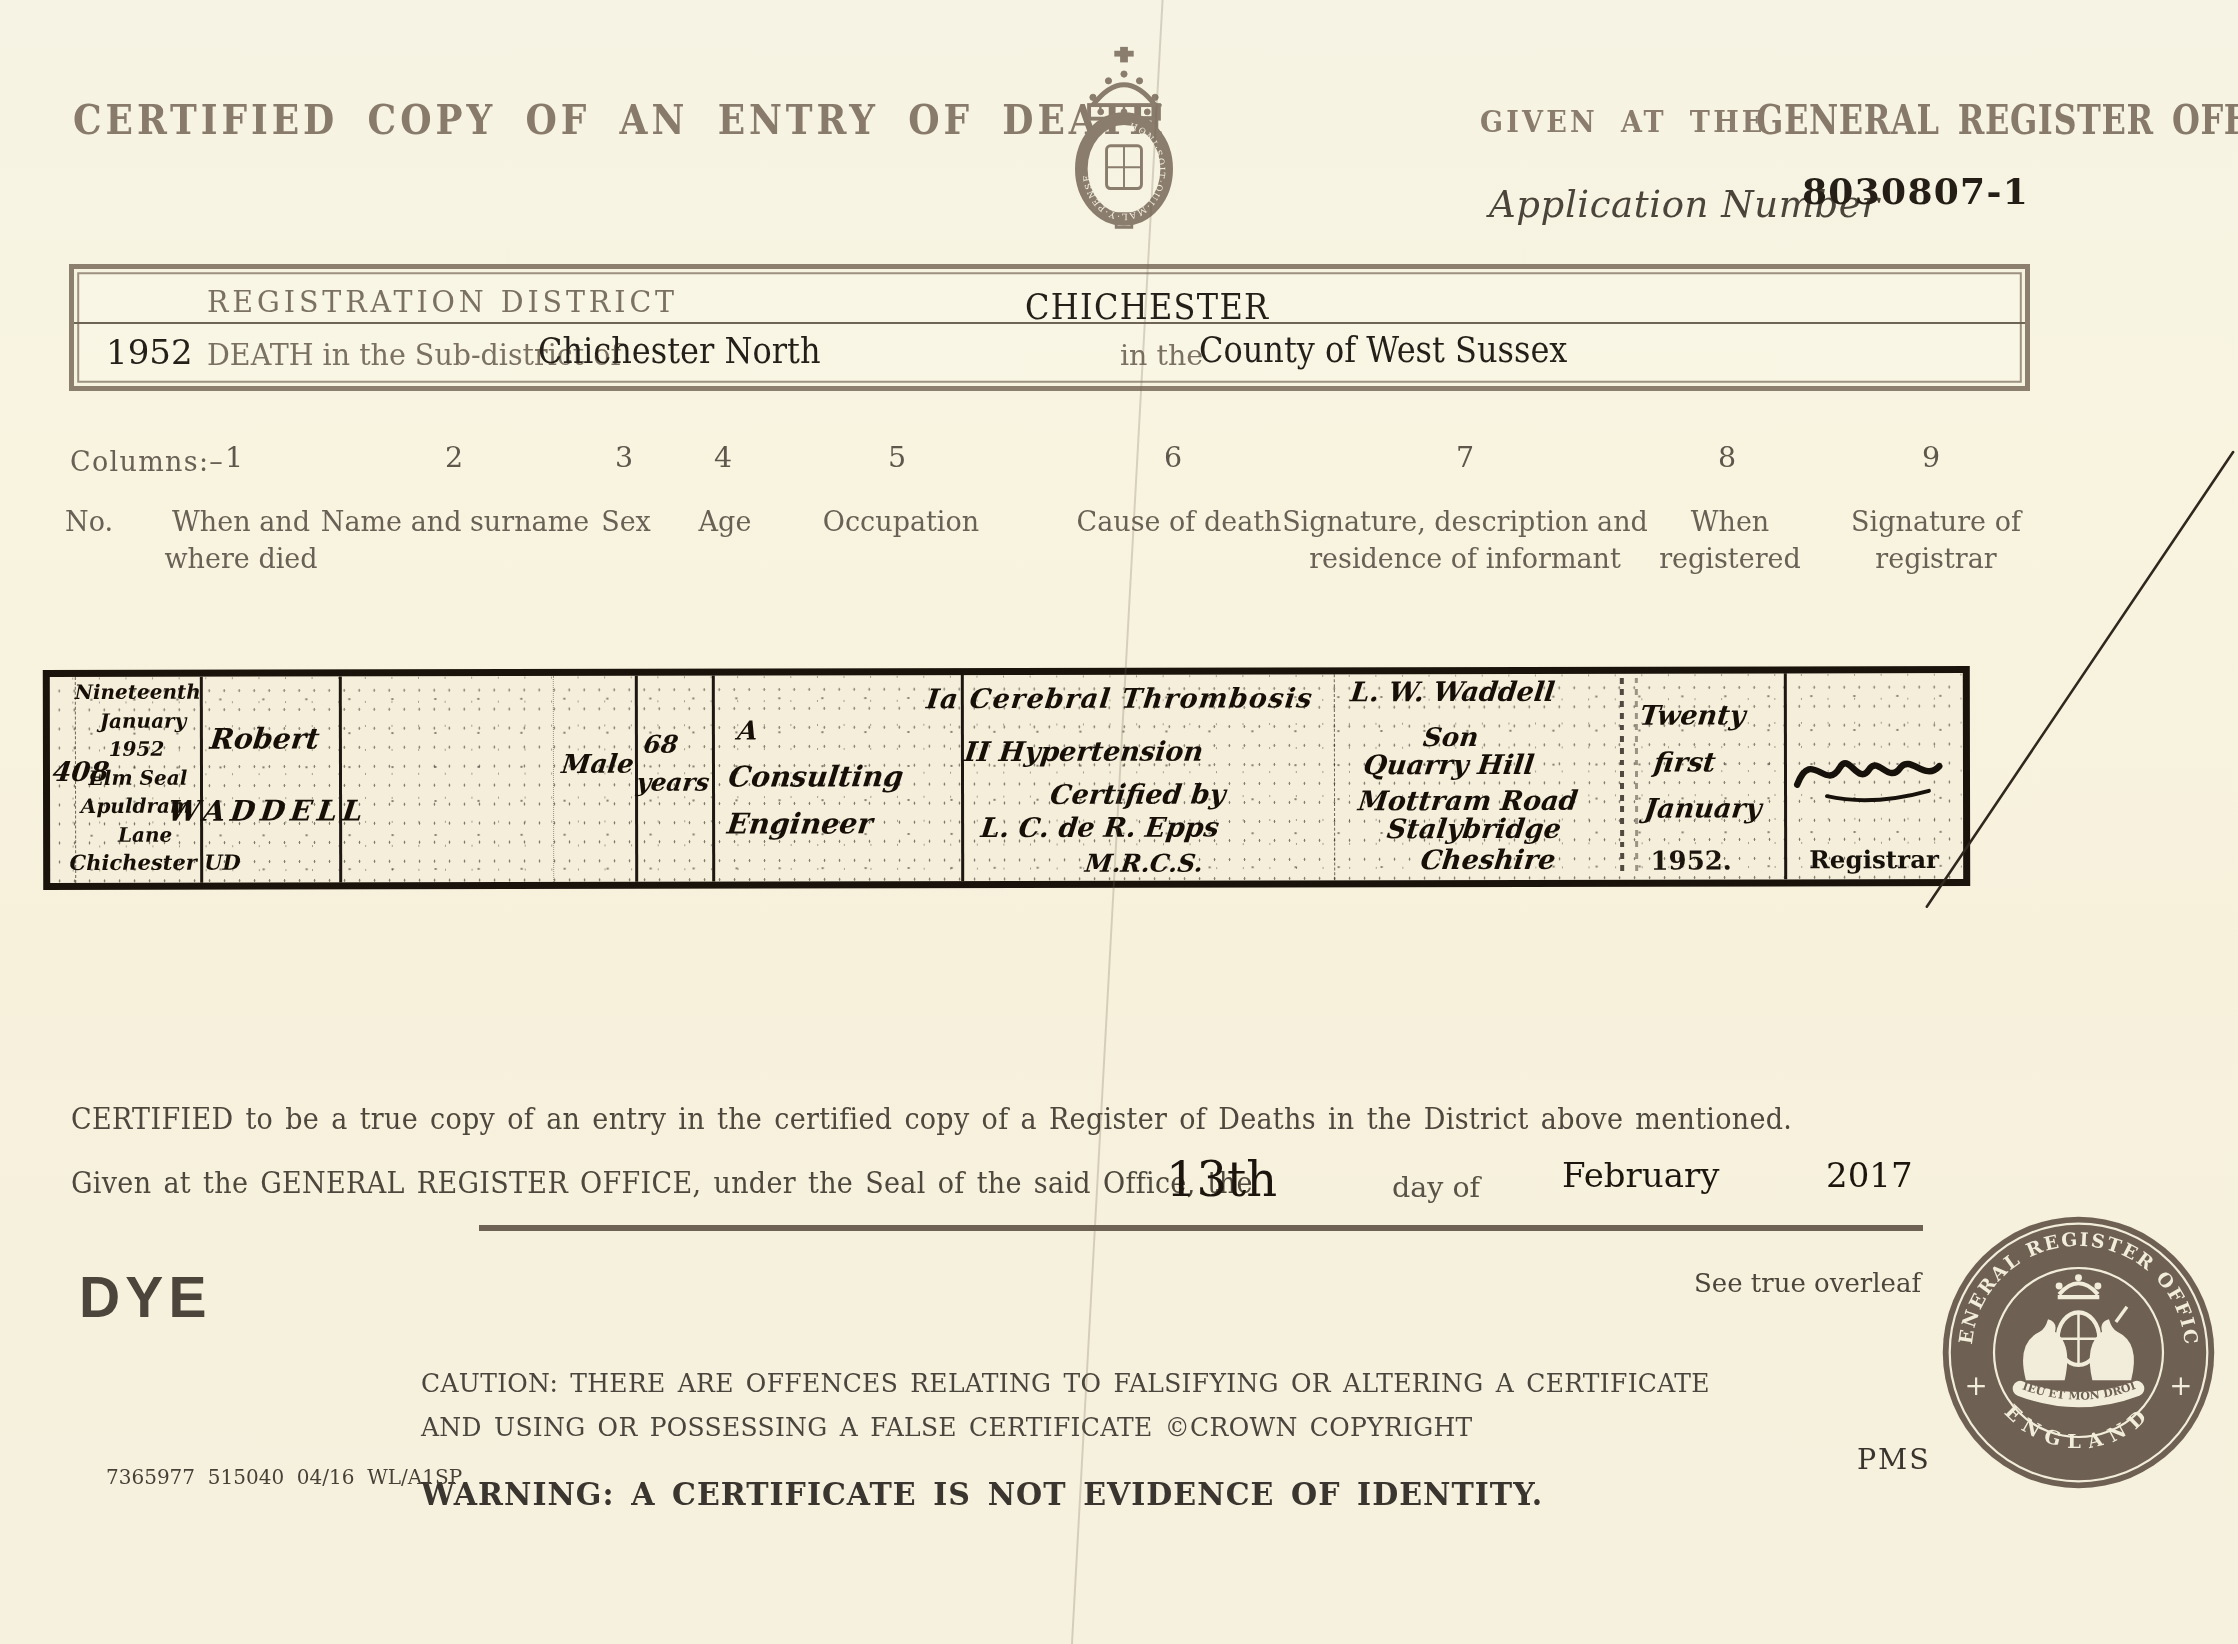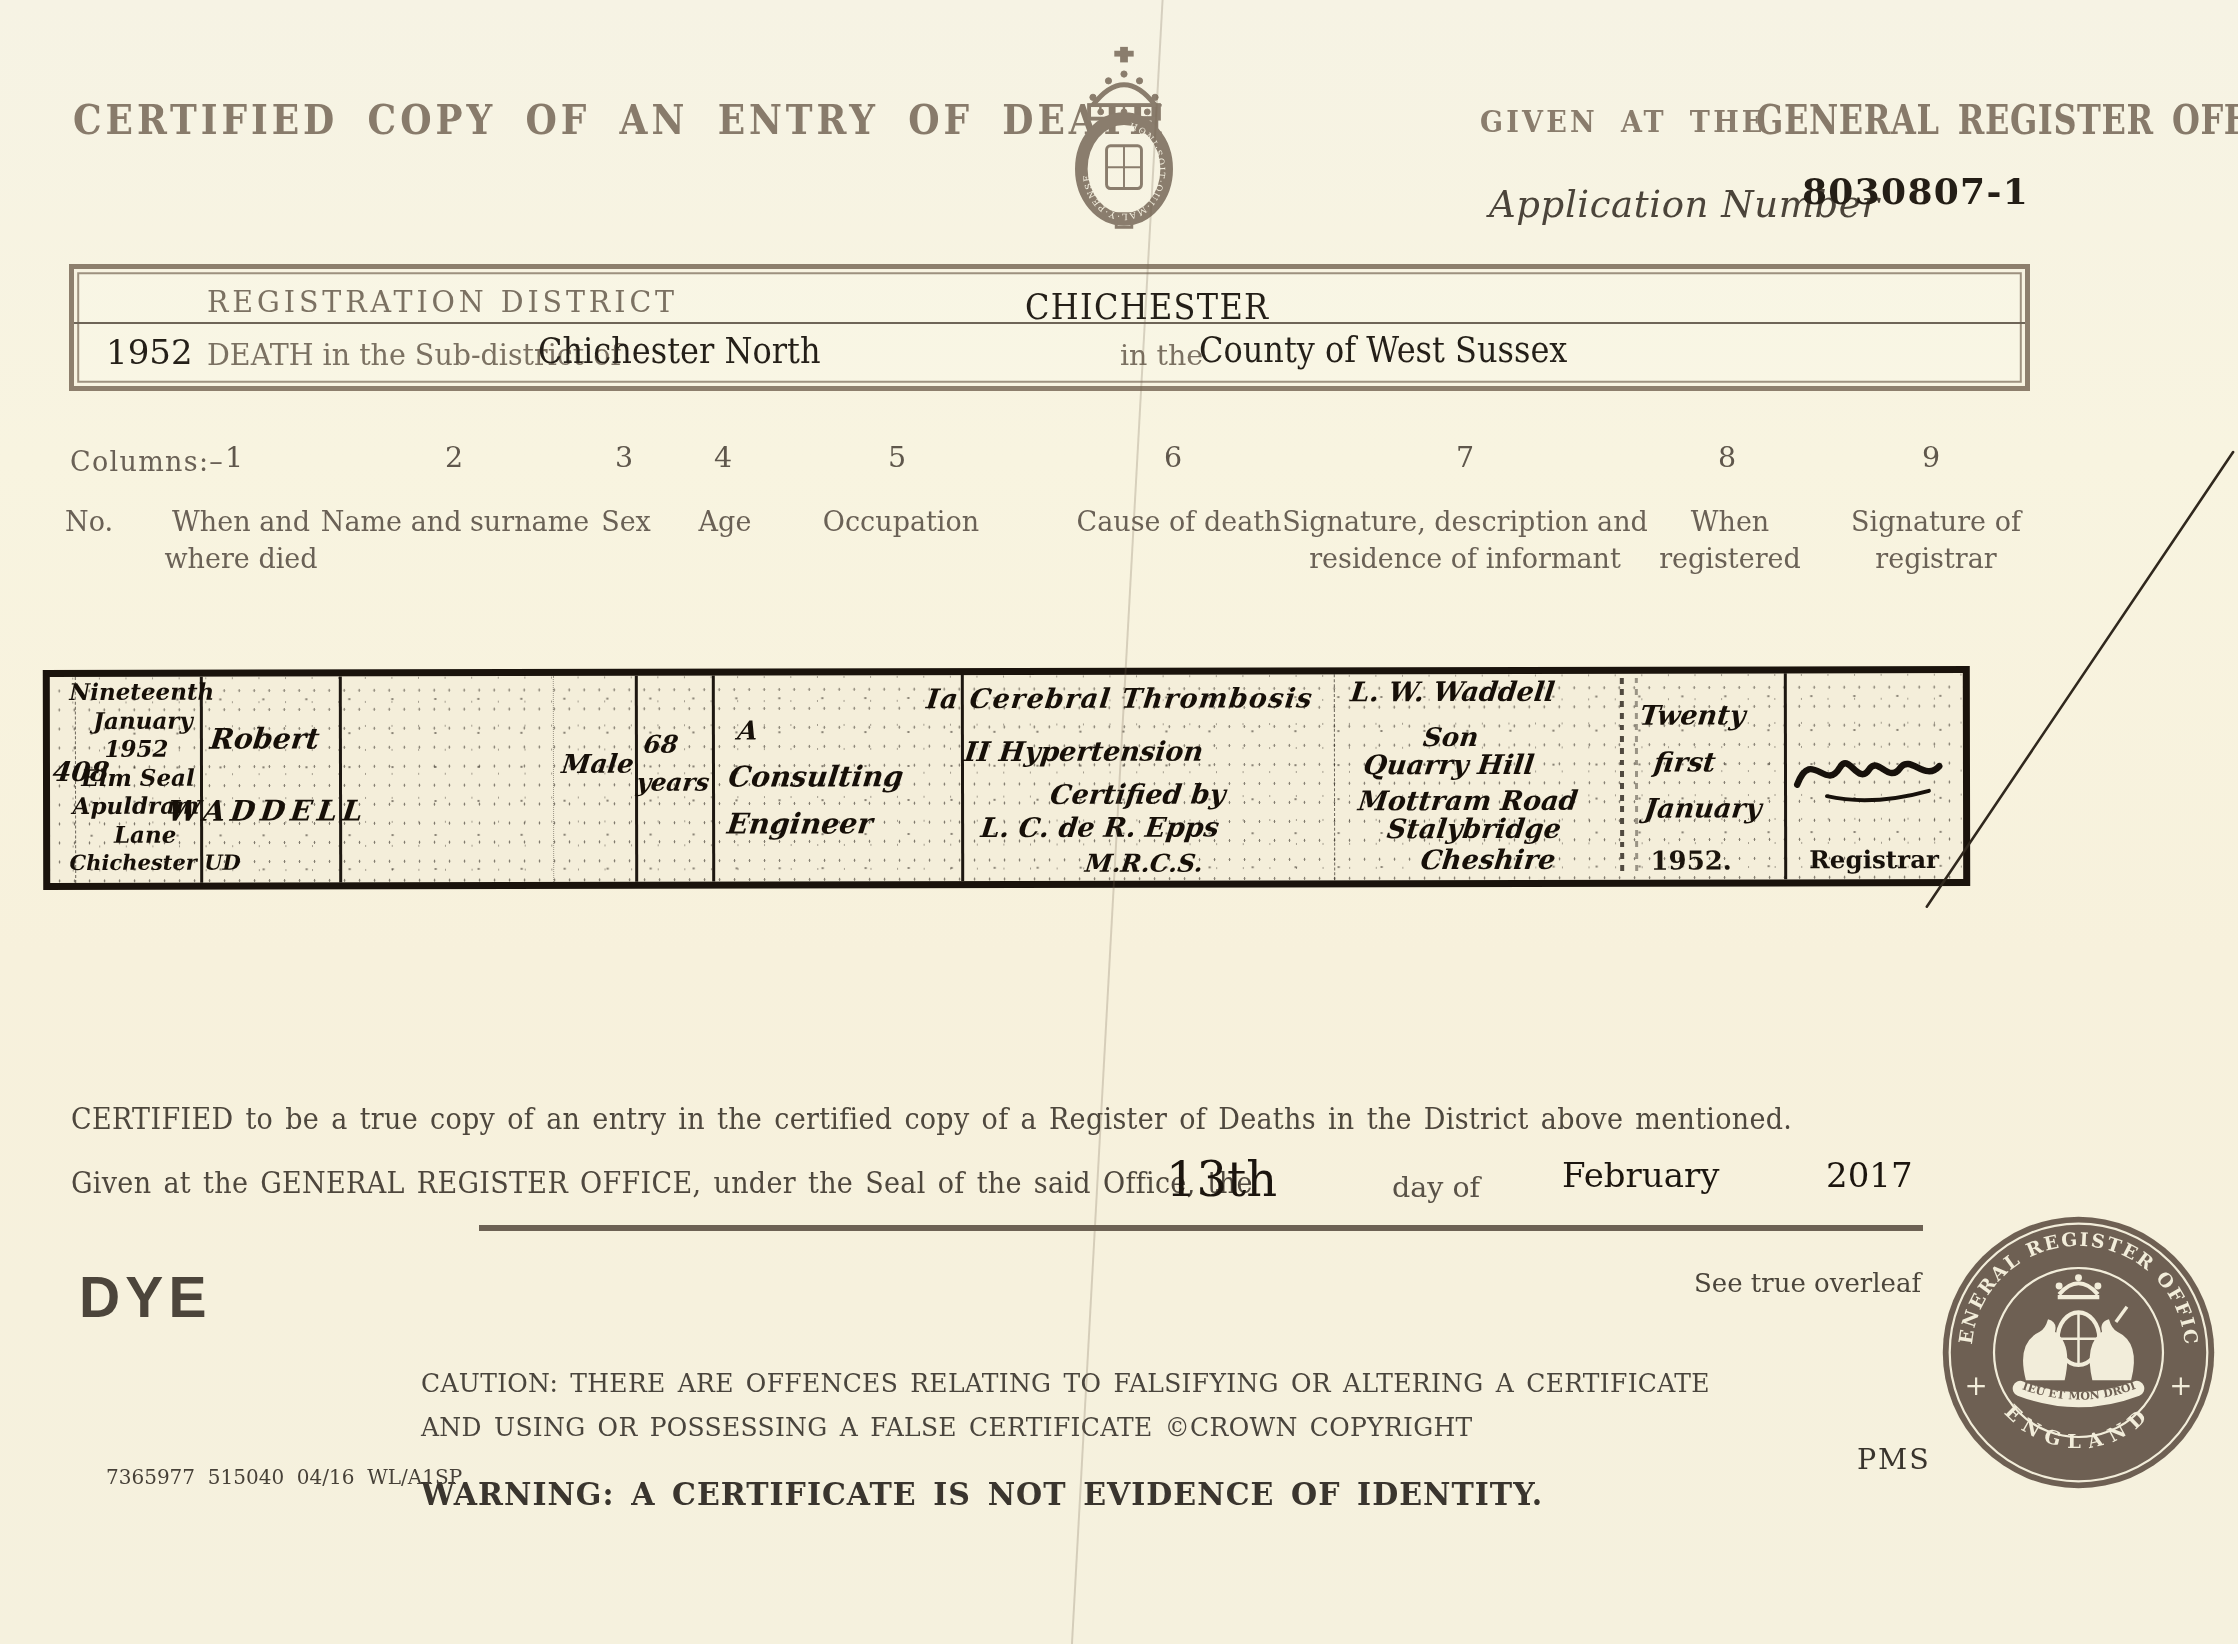--- a/index.html
+++ b/index.html
@@ -41,21 +41,21 @@
     background-position:1.9px 4.5px,9.7px 13.6px,20px 5.8px;}
   .vline{top:0;height:100%;width:2.6px;background:#1d1711;}
   .vline.dash{background:none;border-left:1.9px dashed rgba(25,18,11,.62);width:0;}
   .vline.faint{background:none;border-left:1.9px dotted rgba(25,18,11,.4);width:0;}
   .stampline{top:3.9px;height:calc(100% - 7.8px);background:repeating-linear-gradient(180deg,rgba(25,18,11,.75) 0 5.8px,transparent 5.8px 11.7px);}
   .hand{font-family:"DejaVu Serif",serif;font-style:italic;font-weight:700;color:#160f08;white-space:nowrap;}
   .cellc{transform:translateX(-50%) skewX(-7deg);}
   .stamp-year{font-family:"DejaVu Serif",serif;font-weight:700;color:#1b140c;transform:translateX(-50%);}
   .printed-reg{font-family:"DejaVu Serif",serif;font-weight:700;color:#17110b;transform:translateX(-50%);}
   .wwd{left:19.4px;top:1.3px;width:137px;text-align:center;}
-  .wwd div{font-size:23px;line-height:28.5px;}
+  .wwd div{font-size:20px;line-height:28.5px;}
   
   .cert-line{left:71px;top:1102px;font-size:27px;color:#4e473d;letter-spacing:0.3px;word-spacing:3.2px;transform:scaleY(1.08);transform-origin:left top;white-space:nowrap;}
   .given-line{left:71px;top:1166px;font-size:27px;color:#4e473d;letter-spacing:0.3px;word-spacing:3.2px;transform:scaleY(1.08);transform-origin:left top;white-space:nowrap;}
   .day-value{left:1166px;top:1151px;font-size:48px;color:#1b150e;}
   .dayof-label{left:1392px;top:1171px;font-size:28.5px;color:#595247;}
   .month-value{left:1562px;top:1155px;font-size:34px;color:#1b150e;}
   .year-value{left:1826px;top:1155px;font-size:34px;color:#1b150e;}
   .rule{left:479px;top:1225px;width:1444px;height:5.8px;background:#6d6254;}
   
   .dye-row{left:79px;top:1264px;display:flex;align-items:baseline;gap:36px;}

